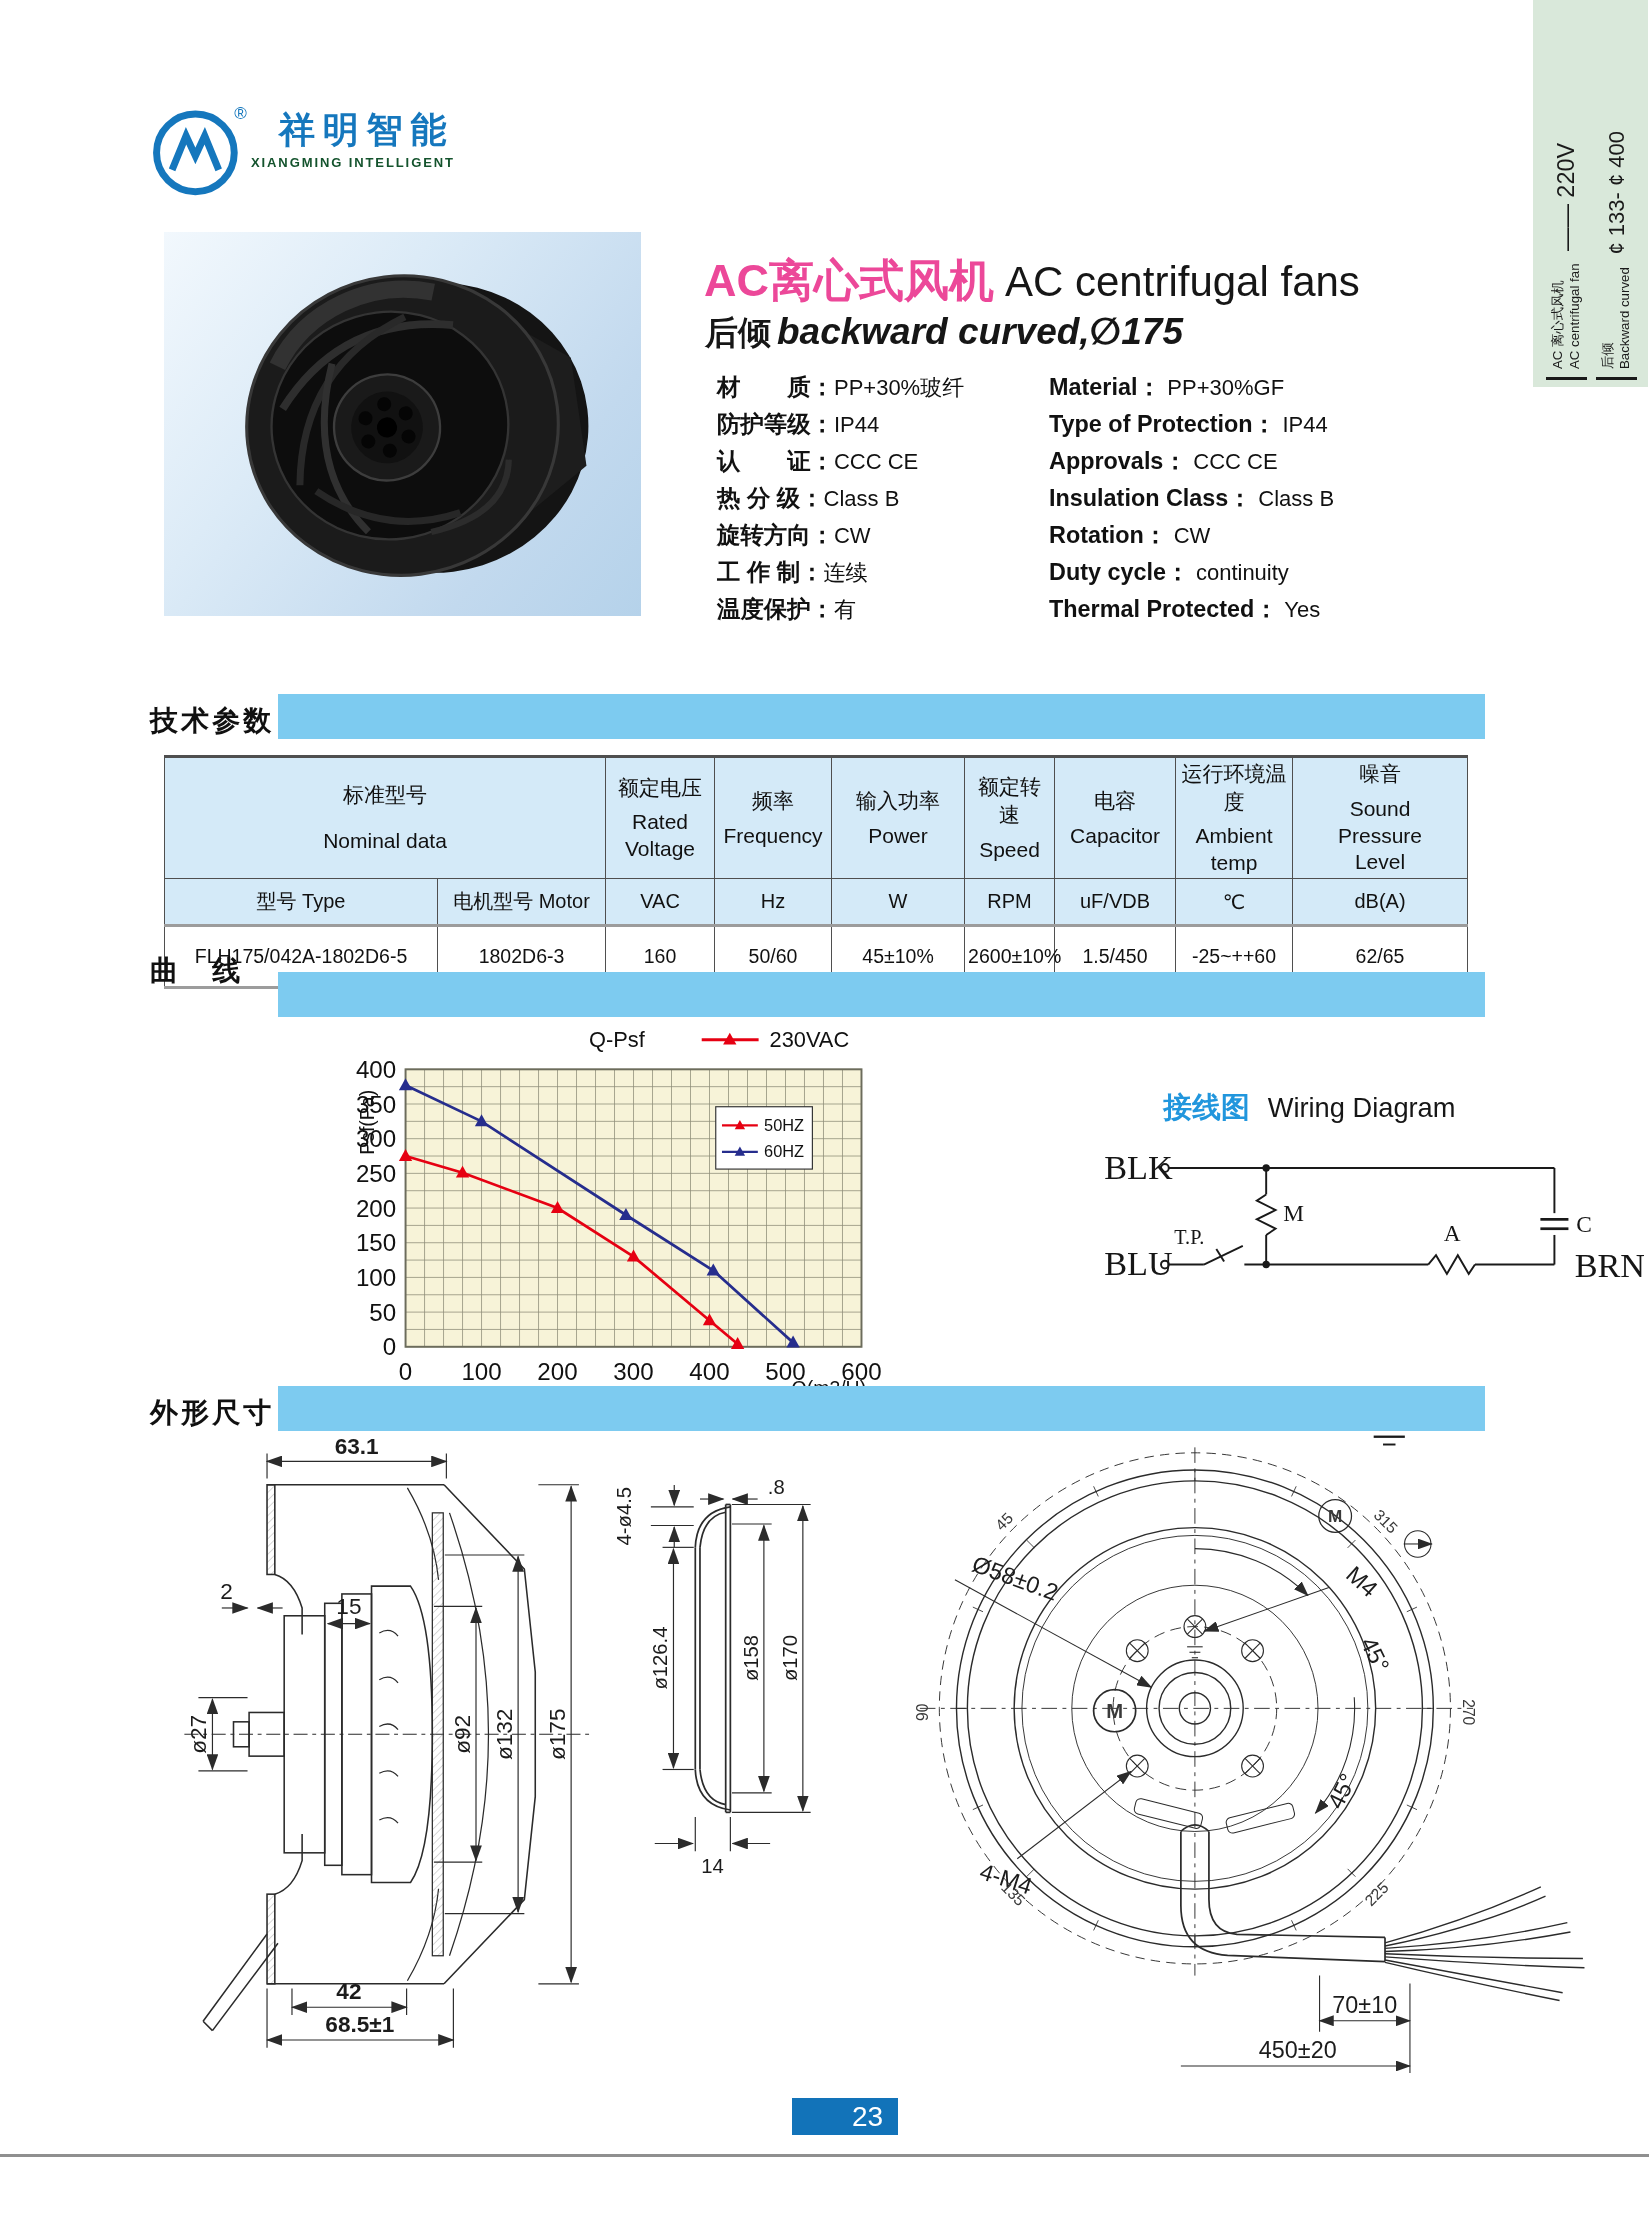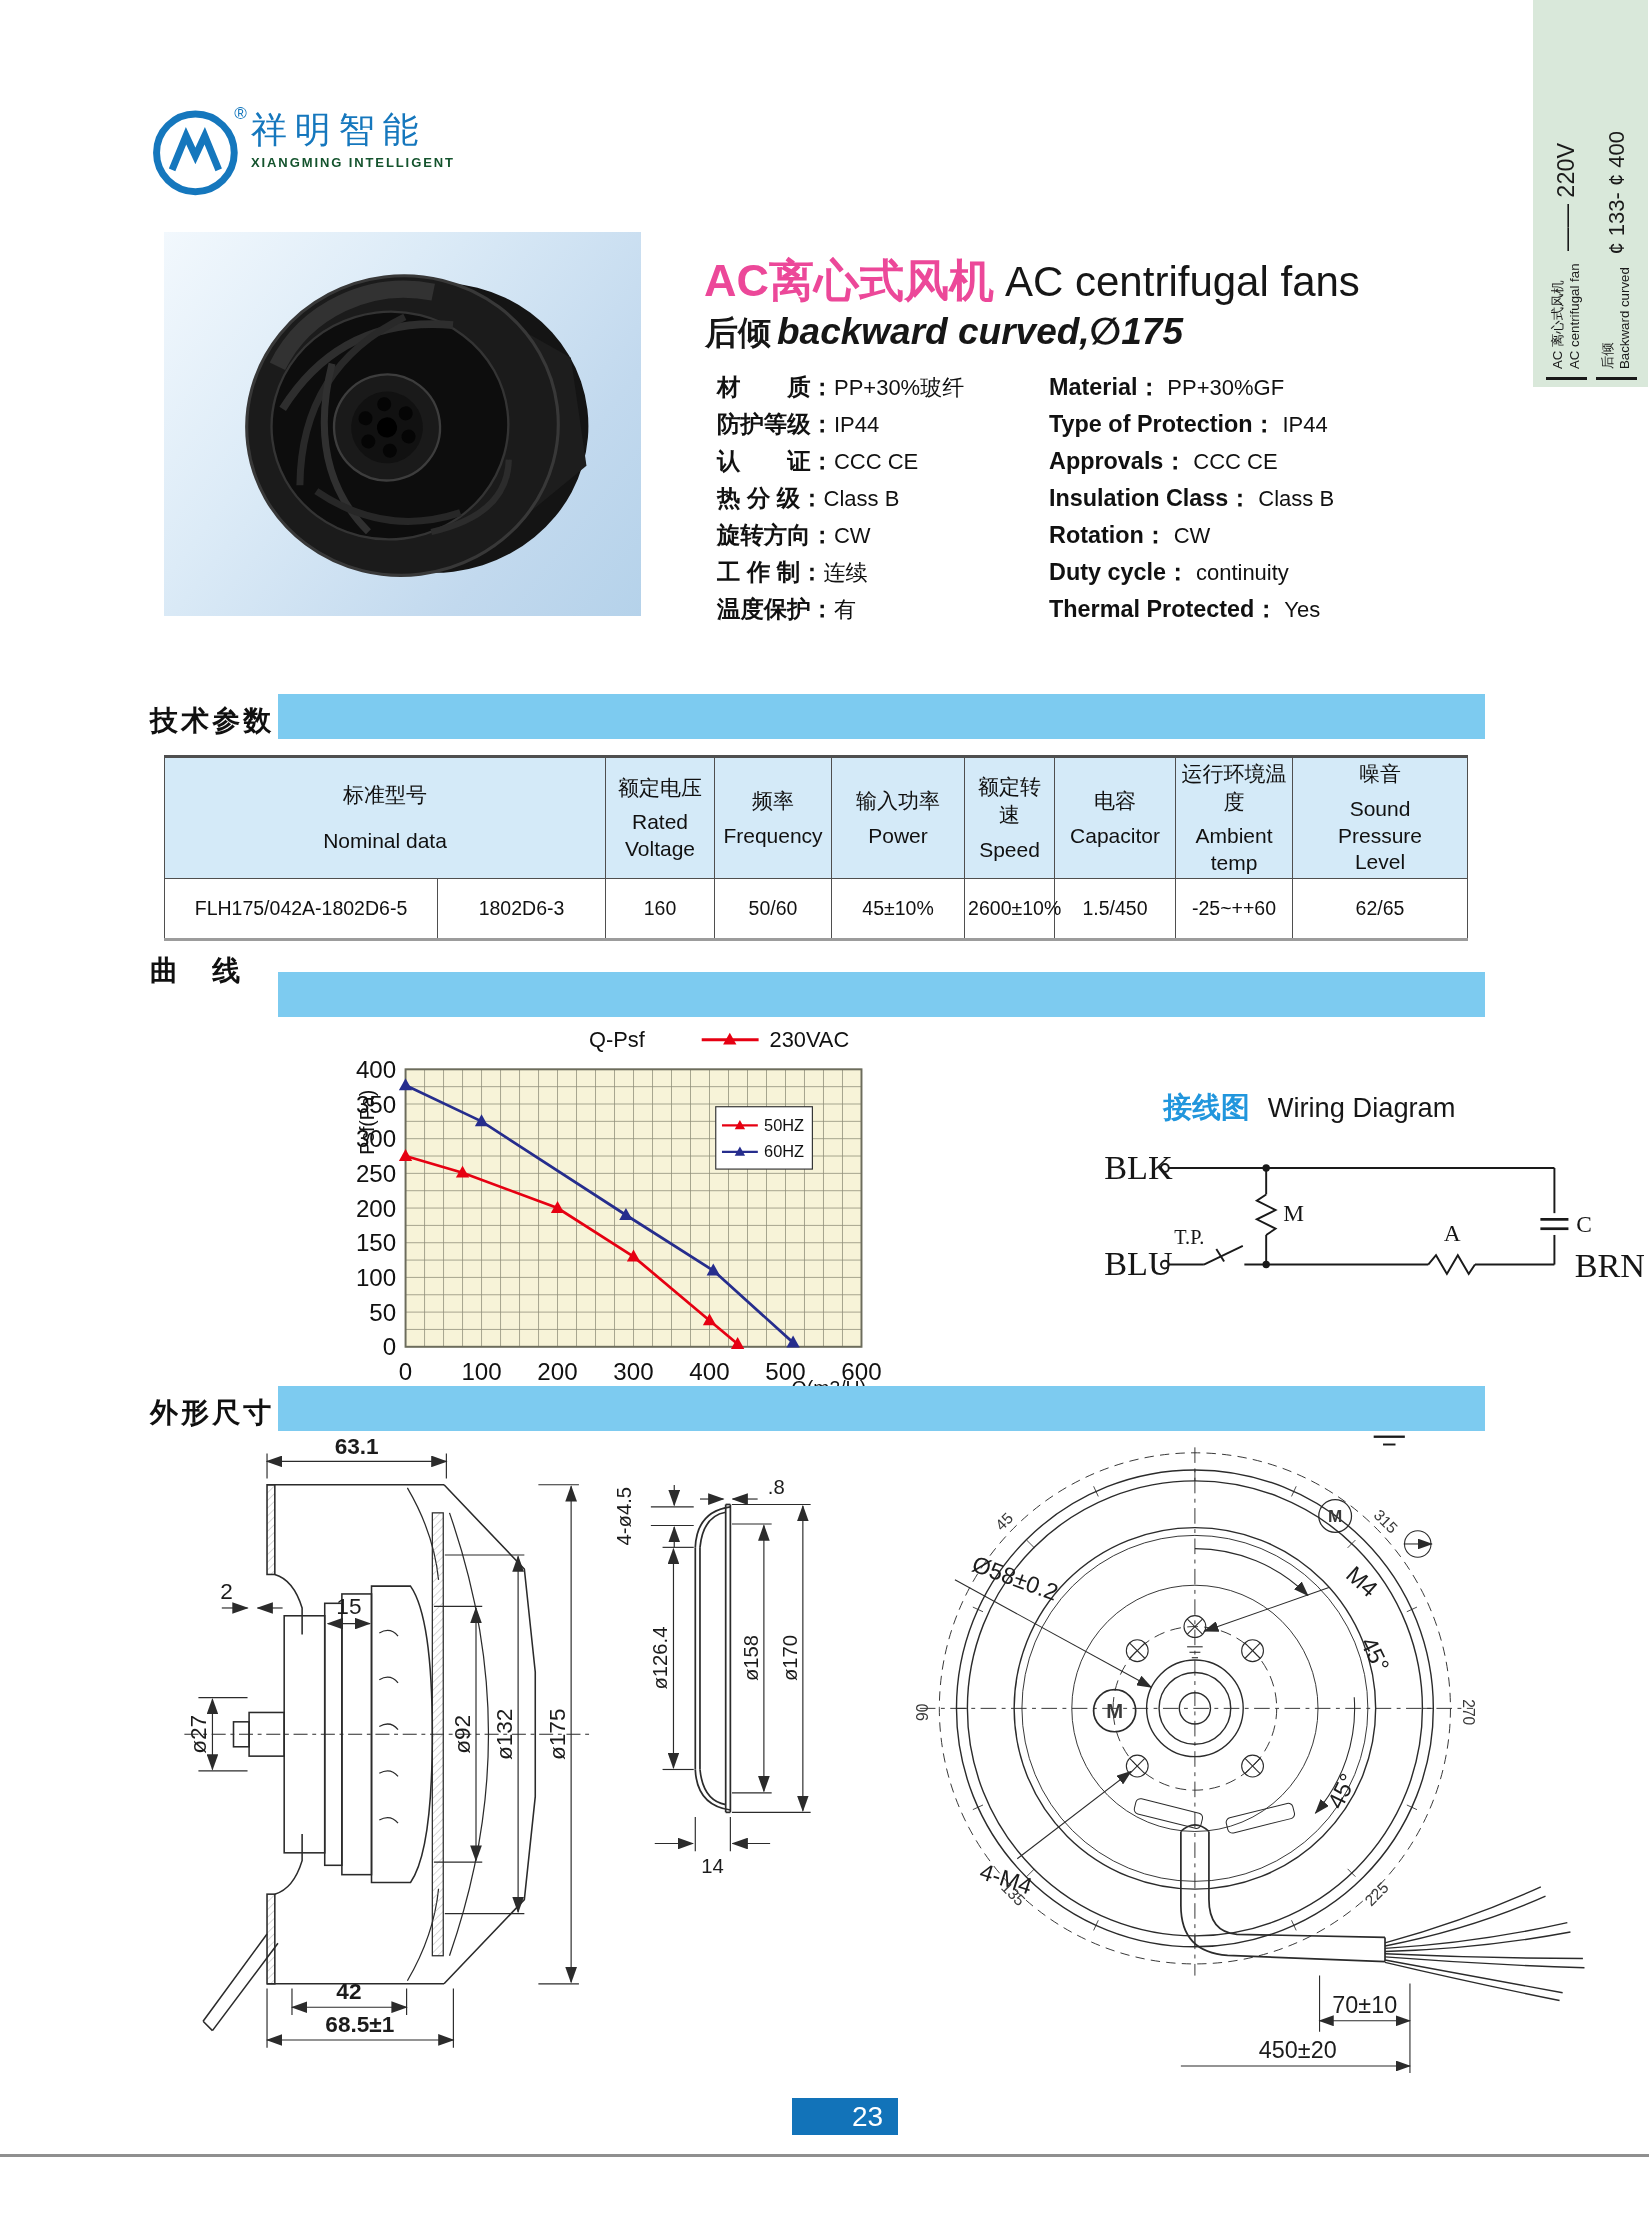--- a/index.html
+++ b/index.html
@@ -1,20 +1,20 @@
 <!DOCTYPE html>
 <html style="font-size:12.5px"><head>
 <meta charset="utf-8">
 <style>
   html,body{margin:0;padding:0;background:#ffffff;}
   #page{position:relative;width:1649px;height:2239px;background:#fff;overflow:hidden;
         font-family:"Liberation Sans","DejaVu Sans",sans-serif;color:#111;}
   .abs{position:absolute;}
   
-  #brand-text-cn{font-size:36px;font-weight:normal;color:#1577bd;letter-spacing:7.8px;line-height:41px;}
+  #brand-text-cn{font-size:36px;font-weight:bold;color:#1577bd;letter-spacing:7.8px;line-height:41px;margin-left:28px;}
   #brand-text-en{font-size:13px;font-weight:bold;color:#14532d;letter-spacing:1.9px;margin-top:4.7px;}
   
   #photo{left:164px;top:232px;width:477px;height:384px;background:linear-gradient(128deg,#f2f8fd 0%,#dcebf7 35%,#c2d9ee 75%,#b5d2ea 100%);}
   
   #title-cn{font-size:45px;font-weight:bold;color:#ec4899;}
   #title-en{font-size:42px;color:#161616;margin-left:11px;}
   #subtitle-cn{font-size:33px;font-weight:bold;color:#161616;}
   #subtitle-en{font-size:37px;font-weight:bold;color:#161616;margin-left:6px;font-style:italic;}
   .spec-col{line-height:37px;white-space:nowrap;margin-left:12px;}
   .spec-row{height:37px;}
@@ -178,20 +178,31 @@
         <div class="en">Capacitor</div>
       </td>
       <td>
         <div class="cn">运行环境温度</div>
         <div class="en">Ambient temp</div>
       </td>
       <td>
         <div class="cn">噪音</div>
         <div class="en narrow">Sound Pressure Level</div>
       </td>
+    </tr>
+    <tr class="r2">
+      <td>型号  Type</td>
+      <td>电机型号  Motor</td>
+      <td>VAC</td>
+      <td>Hz</td>
+      <td>W</td>
+      <td>RPM</td>
+      <td>uF/VDB</td>
+      <td>℃</td>
+      <td>dB(A)</td>
     </tr>
     <tr class="r3">
       <td>FLH175/042A-1802D6-5</td>
       <td>1802D6-3</td>
       <td>160</td>
       <td>50/60</td>
       <td>45±10%</td>
       <td>2600±10%</td>
       <td>1.5/450</td>
       <td>-25~++60</td>

